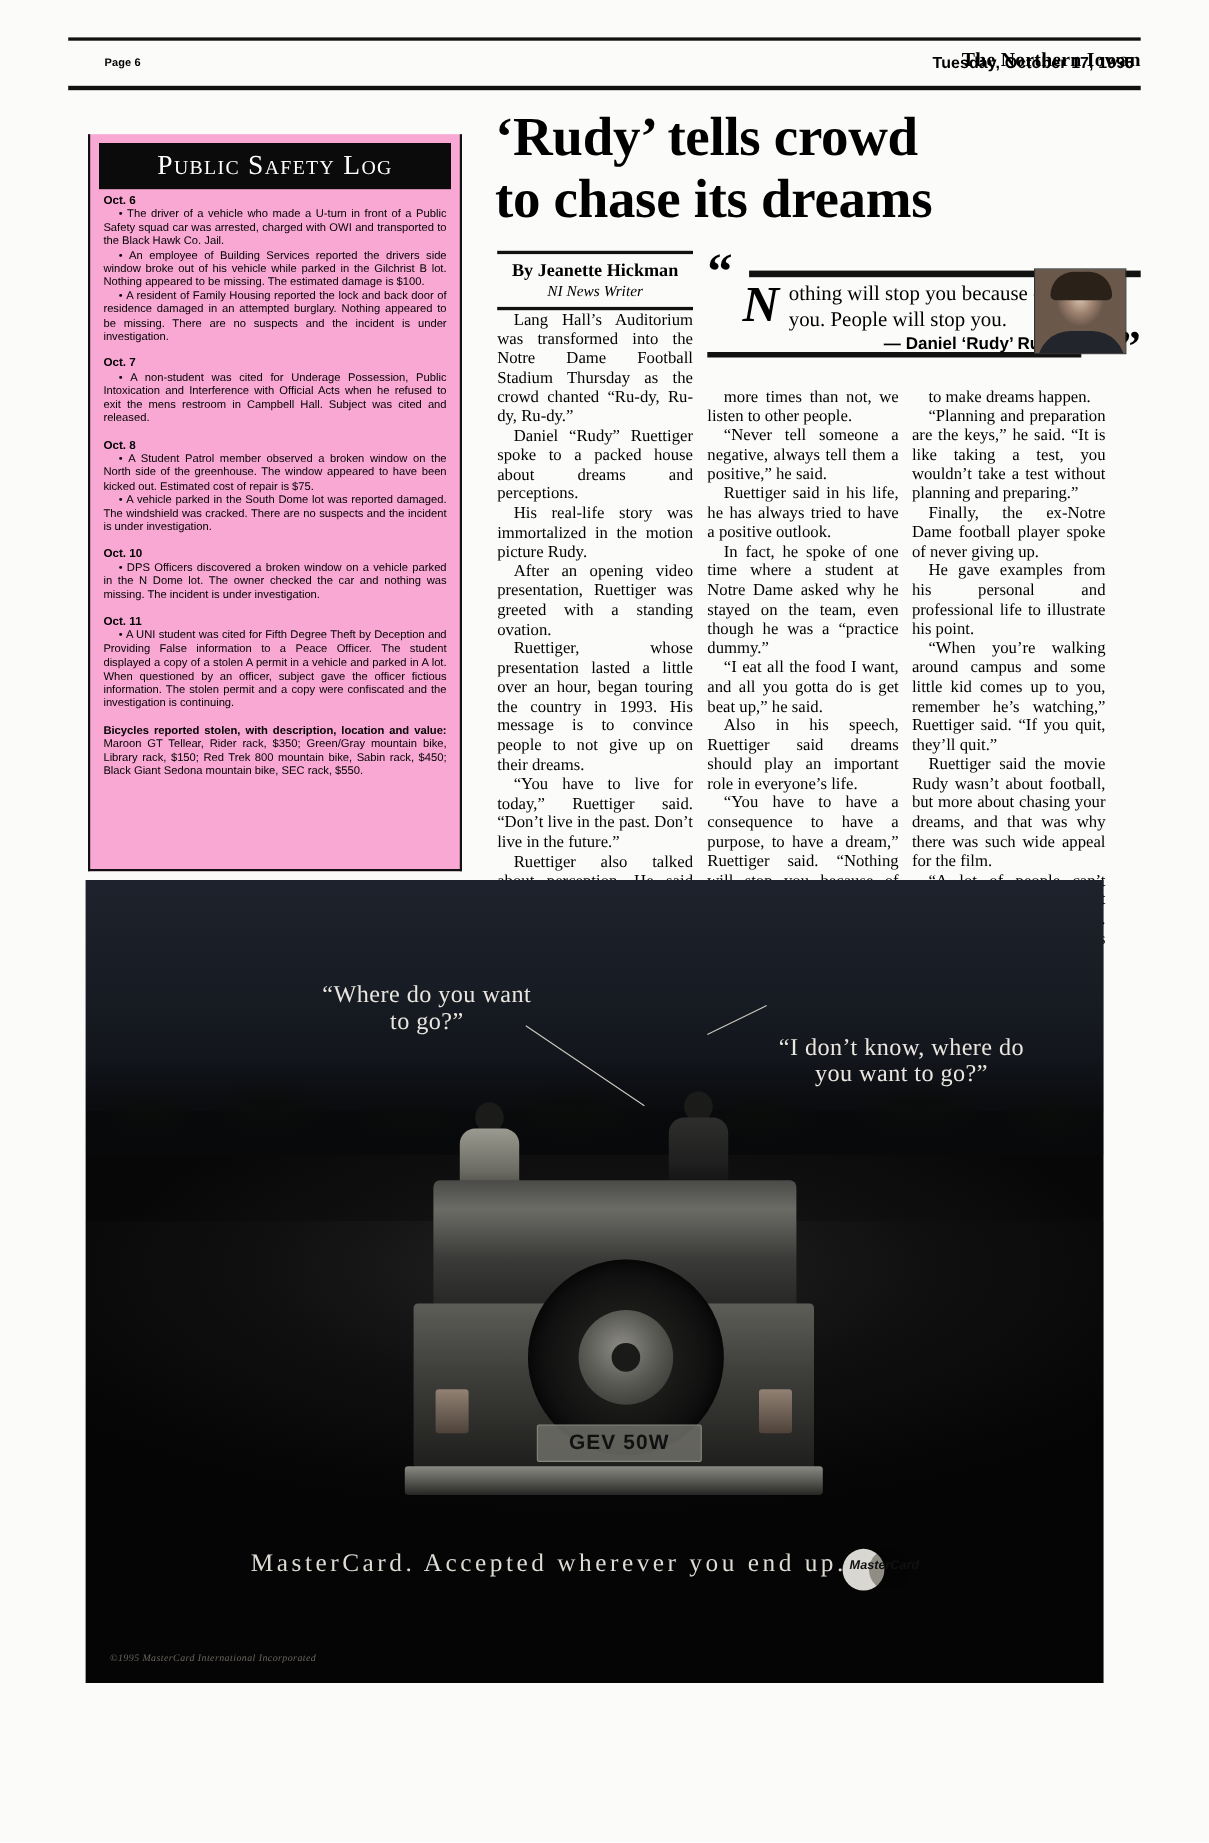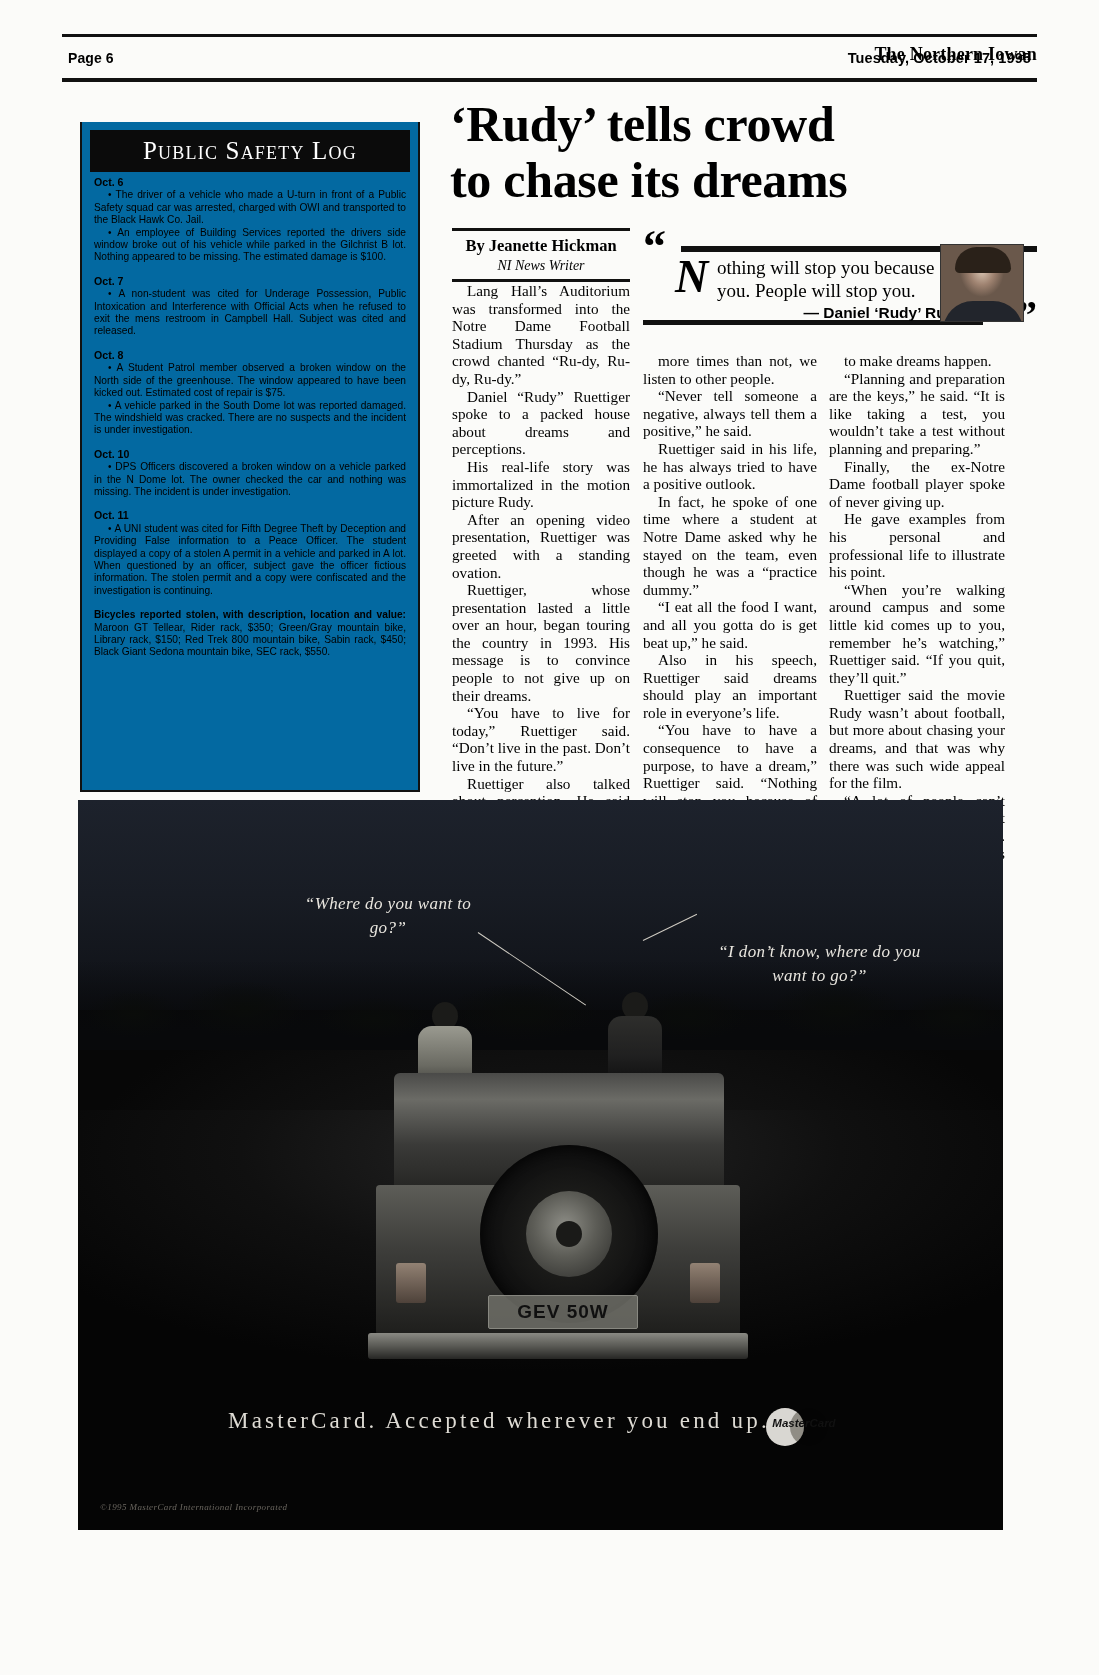--- a/index.html
+++ b/index.html
@@ -19,40 +19,40 @@
   
   .masthead {
     position: absolute; left: 62px; top: 34px; width: 975px; height: 48px;
     border-top: 3px solid #111;
     border-bottom: 4px solid #111;
     display: flex; align-items: center; justify-content: space-between;
     padding: 0 6px;
   }
   .masthead .page-no {
     font-family: "Liberation Sans", sans-serif;
-    font-weight: bold; font-size: 14px; letter-spacing: .1px;
+    font-weight: bold; font-size: 10px; letter-spacing: .1px; margin-left: 27px;
   }
   .masthead .paper-name {
     font-family: "Liberation Serif", serif;
     font-weight: bold; font-size: 18px; letter-spacing: .2px;
     position: absolute; left: 0; right: 0; text-align: right; top: 7px;
   }
   .masthead .date {
     font-family: "Liberation Sans", sans-serif;
     font-weight: bold; font-size: 14.5px; letter-spacing: .1px;
     margin-left: auto; z-index: 2;
   }
 
   
   .psl-box {
     position: absolute; left: 80px; top: 122px; width: 340px; height: 670px;
     border-left: 2px solid #111; border-right: 2px solid #111;
     border-bottom: 2px solid #111; border-top: 0;
     padding: 0 12px 8px 12px;
-    background: #0369a1;
+    background: #f9a8d4;
   }
   .psl-banner {
     background: #0b0b0b; color: #fff;
     margin: 8px -4px 0 -4px;
     height: 42px; display: flex; align-items: center; justify-content: center;
   }
   .psl-banner span {
     font-family: "Liberation Serif", serif;
     font-size: 25px; font-weight: normal;
     font-variant: small-caps;
@@ -255,22 +255,22 @@
     border-radius: 14px 14px 4px 4px;
     background: linear-gradient(180deg,#9a9a90 0%, #6a6a62 60%, #333330 100%);
   }
   #person-left  { left: 340px; top: 202px; }
   #person-right { left: 530px; top: 192px; }
   #person-right .body { background: linear-gradient(180deg,#2e2e2c 0%, #202020 60%, #101010 100%); }
 
   .callout {
     position: absolute;
     font-family: "Liberation Serif", serif;
-    font-style: italic; color: #e9e6df;
-    font-size: 17px; line-height: 24px;
+    color: #e9e6df;
+    font-size: 22px; line-height: 24px;
     letter-spacing: .4px;
     text-align: center;
   }
   #callout-left  { left: 210px; top: 92px;  width: 200px; }
   #callout-right { left: 624px; top: 92px;  width: 235px; margin-top: 48px; }
   .leader { position: absolute; background: #cfcbc2; height: 1px; transform-origin: left center; }
   #leader-left  { left: 400px; top: 132px; width: 130px; transform: rotate(34deg); }
   #leader-right { left: 565px; top: 140px; width: 60px;  transform: rotate(-26deg); }
 
   .ad-tagline {
@@ -312,20 +312,21 @@
 
   <div class="psl-box">
     <div class="psl-banner">
       <span>Public Safety Log</span>
     </div>
     <div class="psl-body">
 
       <div class="psl-date">Oct. 6</div>
       <div class="psl-item"><span class="bullet">•&nbsp;</span><span>The driver of a vehicle who made a U-turn in front of a Public Safety squad car was arrested, charged with OWI and transported to the Black Hawk Co. Jail.</span></div>
       <div class="psl-item"><span class="bullet">•&nbsp;</span><span>An employee of Building Services reported the drivers side window broke out of his vehicle while parked in the Gilchrist B lot. Nothing appeared to be missing. The estimated damage is $100.</span></div>
+      <div class="psl-item"><span class="bullet">•&nbsp;</span><span>A resident of Family Housing reported the lock and back door of residence damaged in an attempted burglary. Nothing appeared to be missing. There are no suspects and the incident is under investigation.</span></div>
 
       <div class="psl-date">Oct. 7</div>
       <div class="psl-item"><span class="bullet">•&nbsp;</span><span>A non-student was cited for Underage Possession, Public Intoxication and Interference with Official Acts when he refused to exit the mens restroom in Campbell Hall. Subject was cited and released.</span></div>
 
       <div class="psl-date">Oct. 8</div>
       <div class="psl-item"><span class="bullet">•&nbsp;</span><span>A Student Patrol member observed a broken window on the North side of the greenhouse. The window appeared to have been kicked out. Estimated cost of repair is $75.</span></div>
       <div class="psl-item"><span class="bullet">•&nbsp;</span><span>A vehicle parked in the South Dome lot was reported damaged. The windshield was cracked. There are no suspects and the incident is under investigation.</span></div>
 
       <div class="psl-date">Oct. 10</div>
       <div class="psl-item"><span class="bullet">•&nbsp;</span><span>DPS Officers discovered a broken window on a vehicle parked in the N Dome lot. The owner checked the car and nothing was missing. The incident is under investigation.</span></div>

